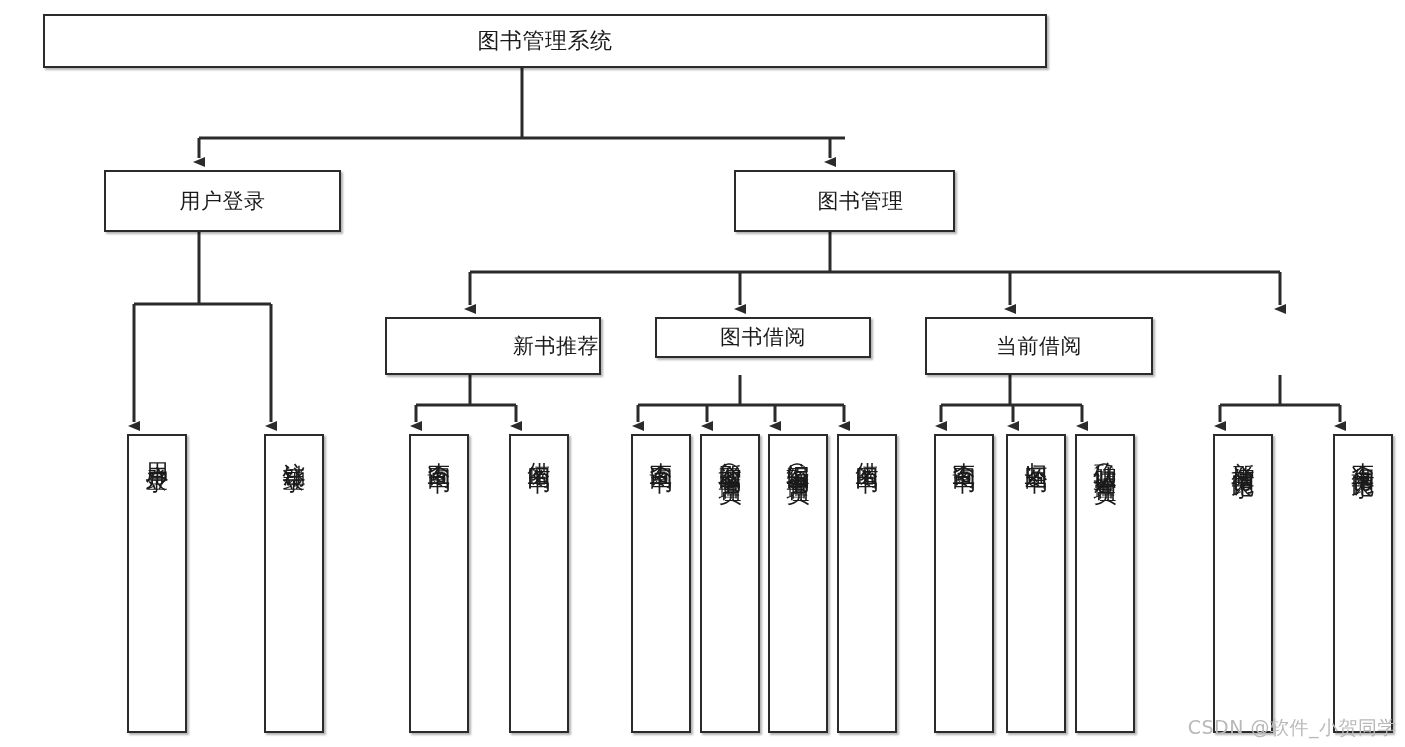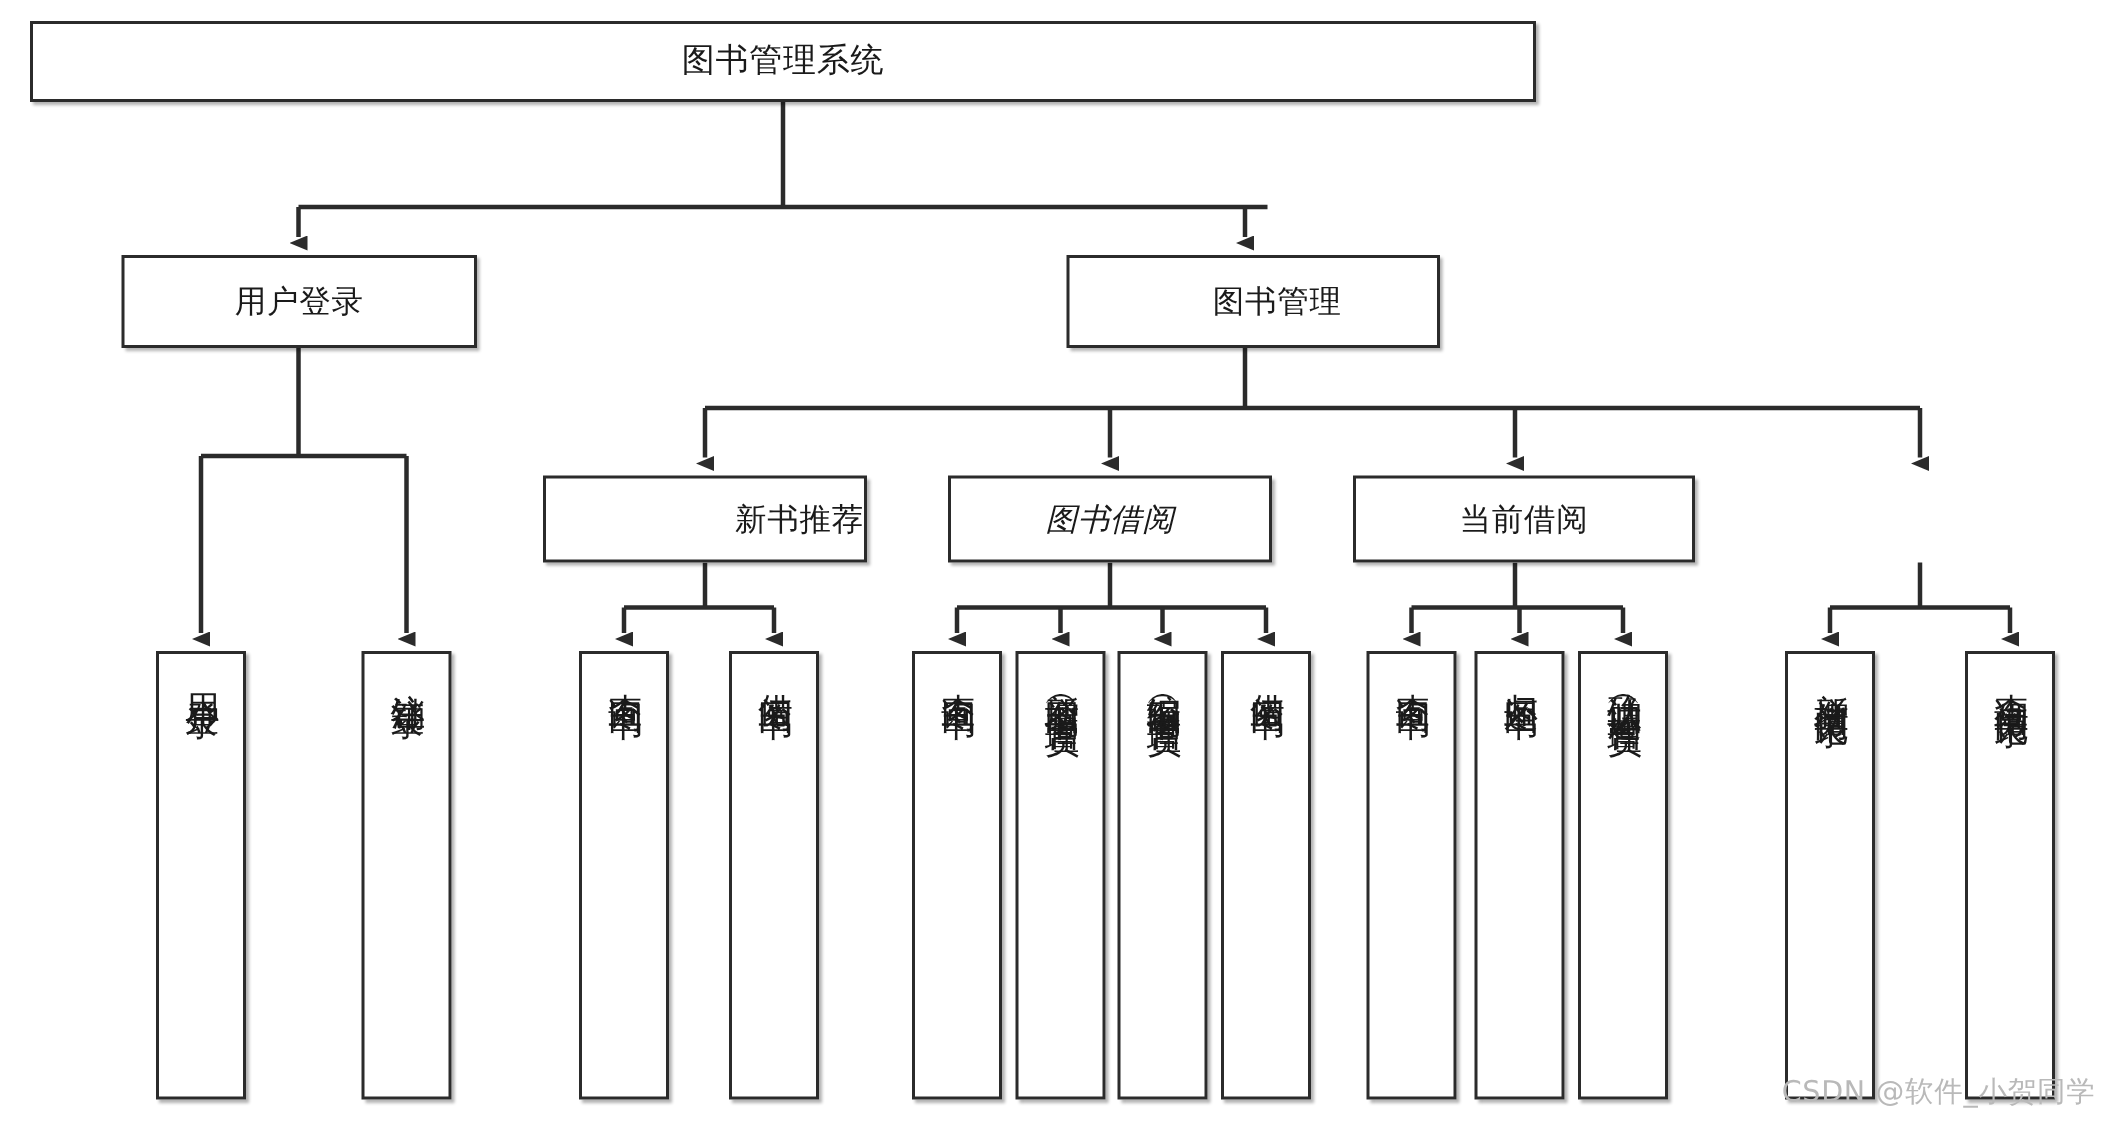--- a/index.html
+++ b/index.html
@@ -26,20 +26,21 @@
   }
   .node-box {
     position: absolute;
     box-sizing: border-box;
     background: #ffffff;
     border: 2px solid #2b2b2b;
     box-shadow: 2px 2px 2px rgba(0,0,0,0.30);
     display: flex;
     align-items: center;
     justify-content: center;
+    margin-left: 23px;
   }
   .node-label {
     color: #1a1a1a;
     font-family: "DejaVu Sans", "Liberation Sans", sans-serif;
     line-height: 1.18;
     text-align: center;
     white-space: pre;
   }
   .node-box.horizontal .node-label {
     font-size: 21px;
@@ -126,28 +127,28 @@
     </g>
   </svg>
 
   <div class="node-box horizontal root" style="left:20px; top:14px; width:1004px; height:54px;">
     <span class="node-label">图书管理系统</span>
   </div>
 
   <div class="node-box horizontal" style="left:81px; top:170px; width:237px; height:62px;">
     <span class="node-label">用户登录</span>
   </div>
-  <div class="node-box horizontal" style="left:711px; top:170px; width:249px; height:62px;padding-left:32px;">
+  <div class="node-box horizontal" style="left:711px; top:170px; width:221px; height:62px;padding-left:32px;">
     <span class="node-label">图书管理</span>
   </div>
 
   <div class="node-box horizontal" style="left:362px; top:317px; width:216px; height:58px;justify-content:flex-end;">
     <span class="node-label">新书推荐</span>
   </div>
-  <div class="node-box horizontal" style="left:632px; top:317px; width:216px; height:58px;font-style:italic;">
+  <div class="node-box horizontal" style="left:632px; top:317px; width:216px; height:41px;">
     <span class="node-label">图书借阅</span>
   </div>
   <div class="node-box horizontal" style="left:902px; top:317px; width:228px; height:58px;">
     <span class="node-label">当前借阅</span>
   </div>
 
   <div class="node-box vertical" style="left:104px; top:434px; width:60px; height:299px;">
     <span class="node-label">用户登录</span>
   </div>
   <div class="node-box vertical" style="left:241px; top:434px; width:60px; height:299px;">

